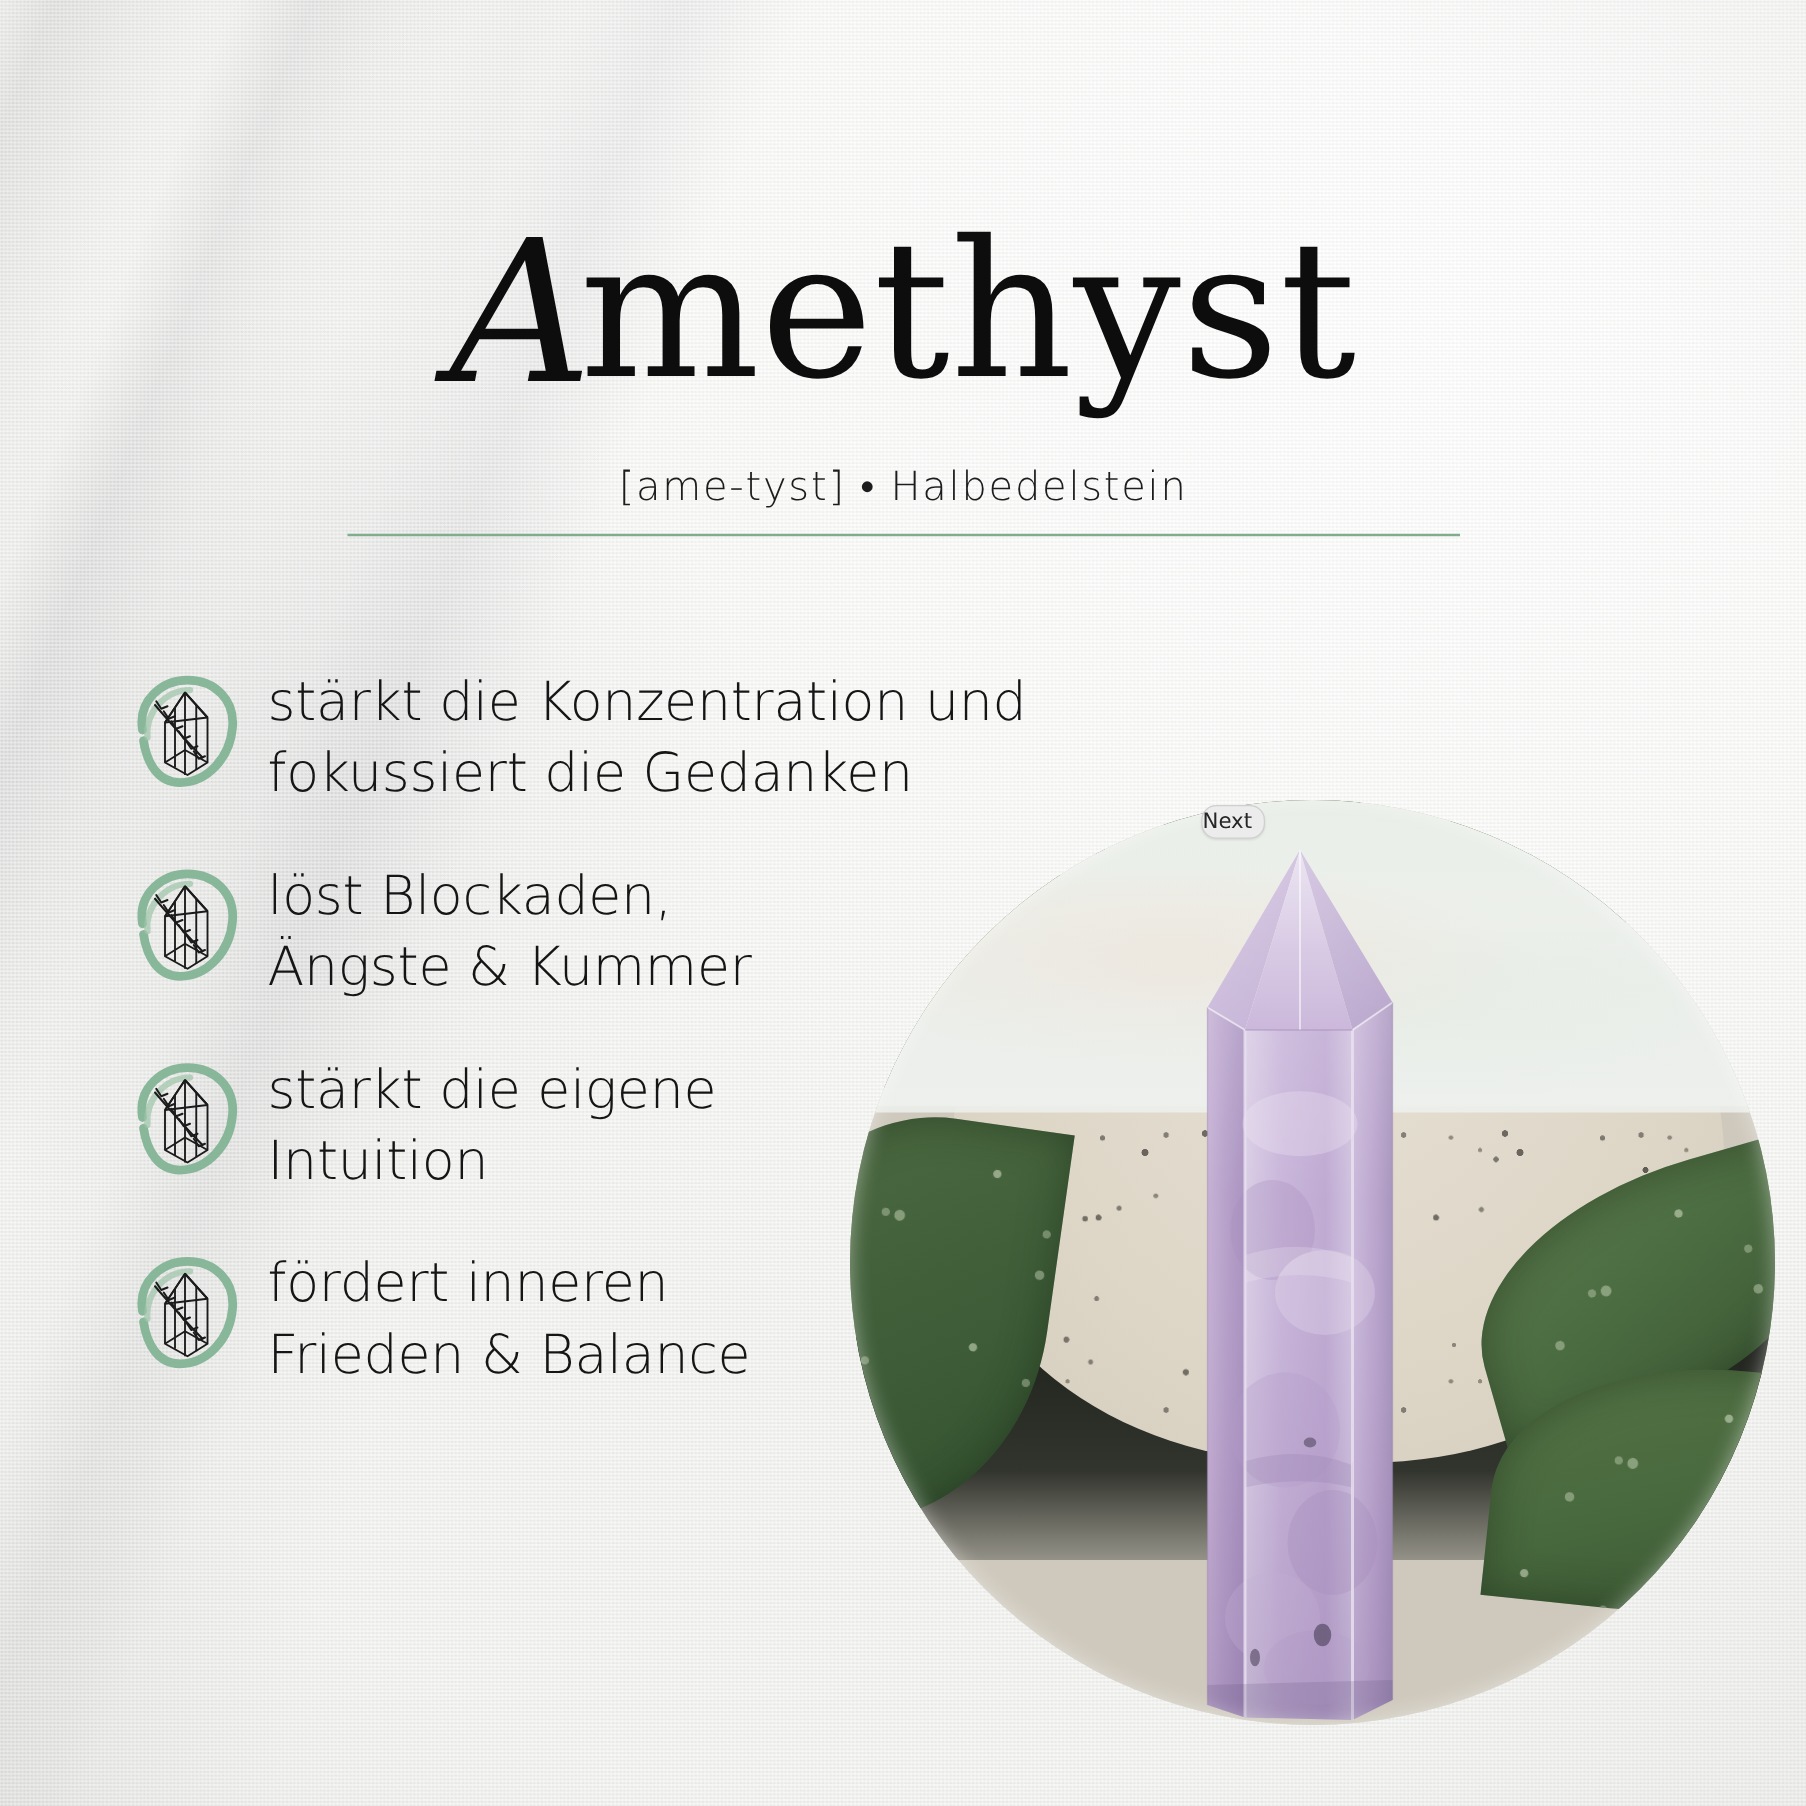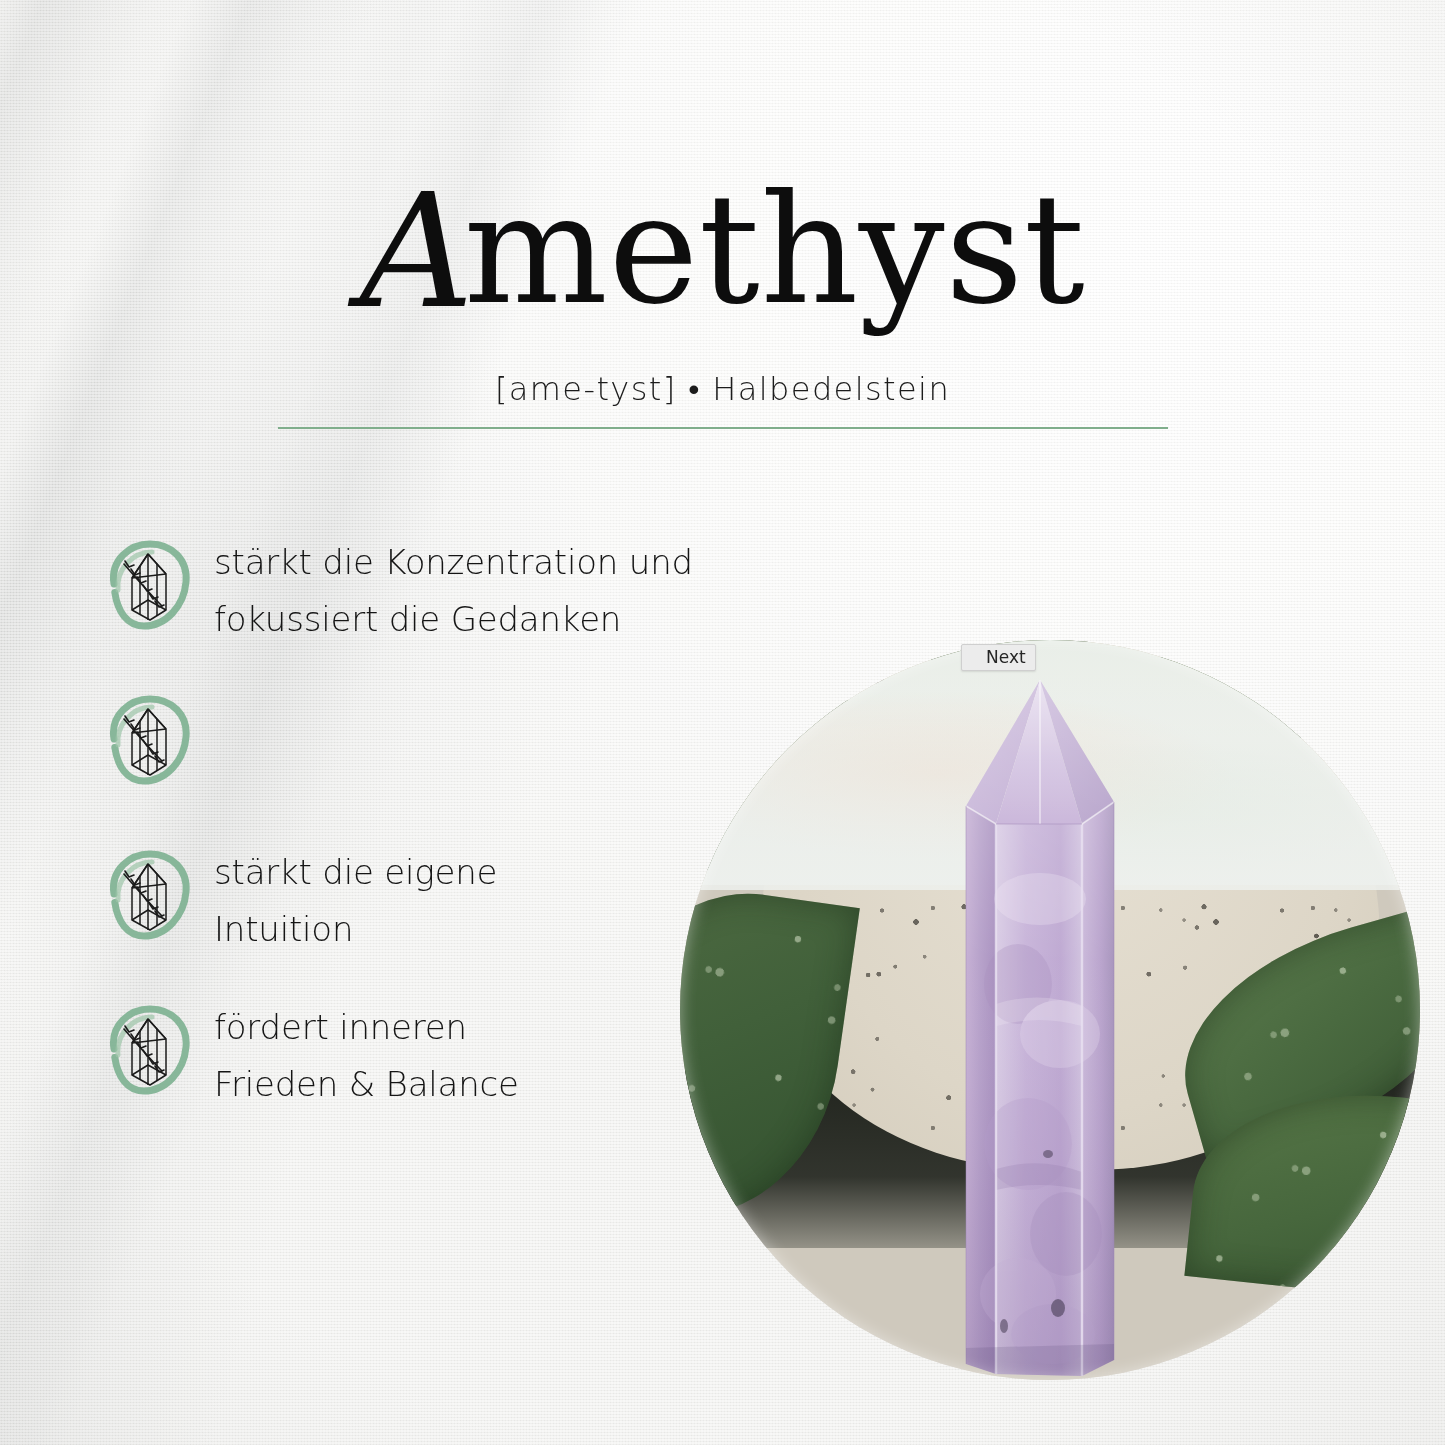--- a/index.html
+++ b/index.html
@@ -136,21 +136,21 @@
     flex: 0 0 auto;
     width: 104px;
     height: 104px;
     margin-top: 6px;
   }
   .benefit-icon svg { display: block; width: 104px; height: 104px; }
   .benefit-text {
     margin-left: 14px;
     padding-top: 6px;
     font-family: "DejaVu Sans", sans-serif;
-    font-size: 34px;
+    font-size: 43px;
     font-weight: 300;
     line-height: 57px;
     color: #151515;
     white-space: pre-line;
     letter-spacing: -0.2px;
   }
 
   
   .photo-circle {
     position: absolute;
@@ -281,24 +281,24 @@
     position: absolute; inset: 0; border-radius: 50%;
     box-shadow: inset 0 0 16px rgba(255,255,255,0.45);
     pointer-events: none;
   }
 
   
   .next-chip {
     position: absolute;
     left: 961px;
     top: 644px;
-    padding: 2px 9px 3px 24px;
+    padding: 2px 9px 3px 0;
     background: #ececec;
     border: 1px solid #cfcfcf;
-    border-radius: 2px;
+    border-radius: 12px;
     font-family: "DejaVu Sans", sans-serif;
     font-size: 17px;
     color: #262626;
     line-height: 20px;
     box-shadow: 0 1px 2px rgba(0,0,0,0.10);
     z-index: 30;
   }
 </style>
 </head>
 <body>
@@ -370,20 +370,22 @@
             <path d="M28 30 C40 44, 52 58, 66 72"></path>
             <path d="M33 33 L29 27 M33 33 L38 31"></path>
             <path d="M39 41 L35 35 M39 41 L44 39"></path>
             <path d="M45 49 L41 43 M45 49 L50 47"></path>
             <path d="M51 57 L47 51 M51 57 L56 55"></path>
             <path d="M57 65 L53 59 M57 65 L62 63"></path>
             <path d="M63 73 L59 67 M63 73 L68 71"></path>
           </g>
         </svg>
       </span>
+      <span class="benefit-text">löst Blockaden,
+Ängste &amp; Kummer</span>
     </div>
 
     <div class="benefit-row">
       <span class="benefit-icon">
         <svg viewBox="0 0 104 104">
           <path d="M18 50 C14 26, 34 10, 54 10 C76 10, 92 26, 90 48 C88 72, 70 92, 48 92 C28 92, 19 72, 18 50 Z" fill="none" stroke="#7fb292" stroke-width="7" stroke-linecap="round" stroke-dasharray="250 40" stroke-dashoffset="14" opacity="0.92"></path>
           <path d="M22 56 C20 36, 36 18, 56 18" fill="none" stroke="#9cc4a8" stroke-width="5" stroke-linecap="round" opacity="0.7"></path>
           <g fill="none" stroke="#1b1b1b" stroke-width="1.5" stroke-linejoin="round">
             <path d="M52 20 L70 40 L70 76 L54 86 L36 76 L36 44 Z"></path>
             <path d="M52 20 L52 86"></path>

